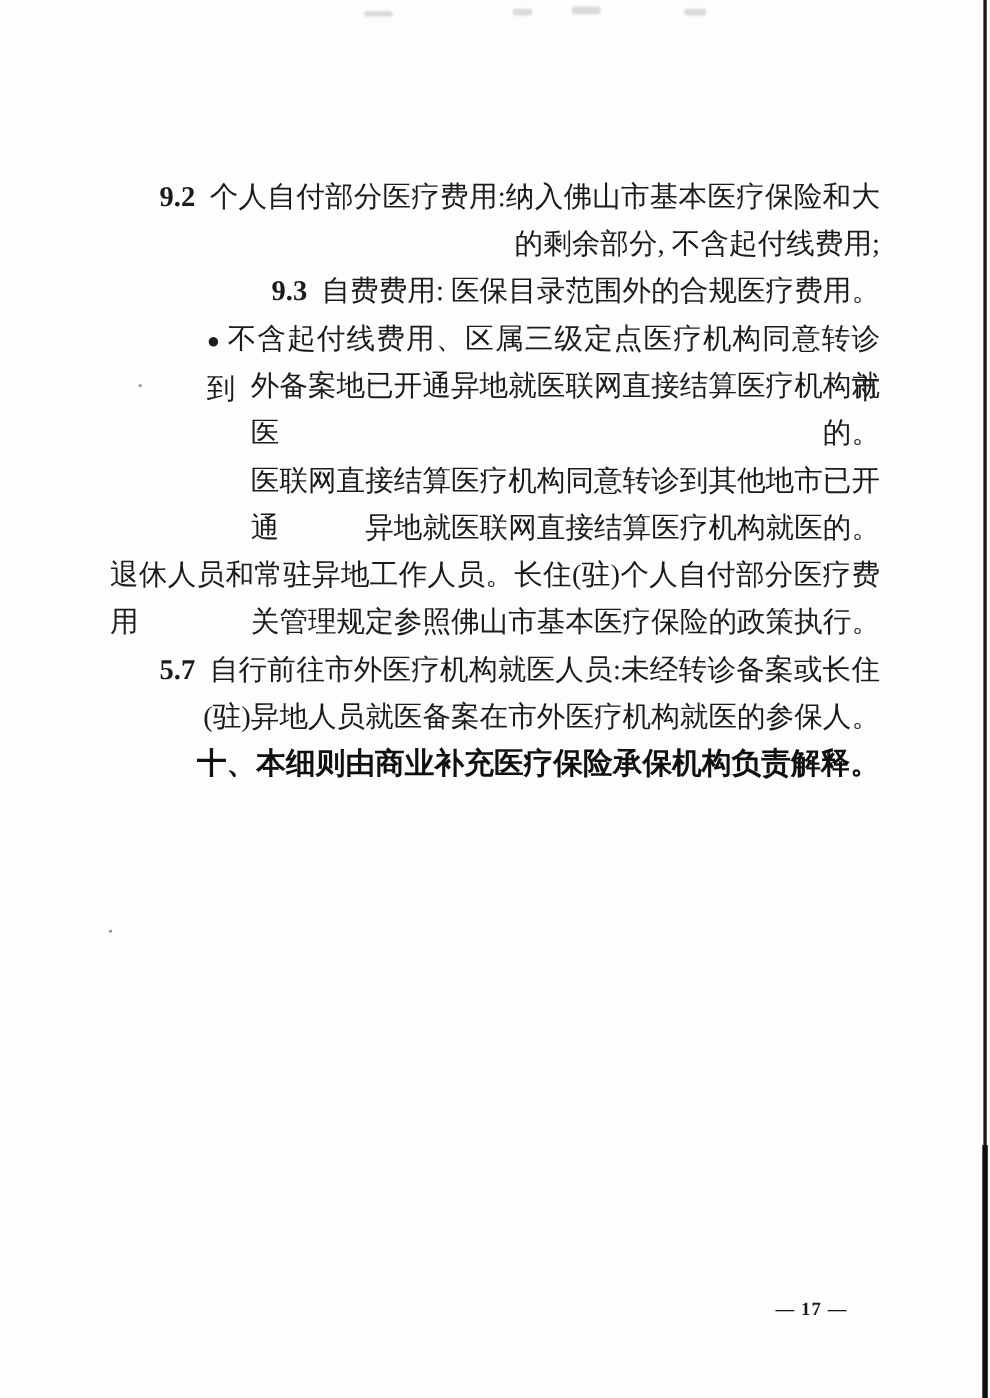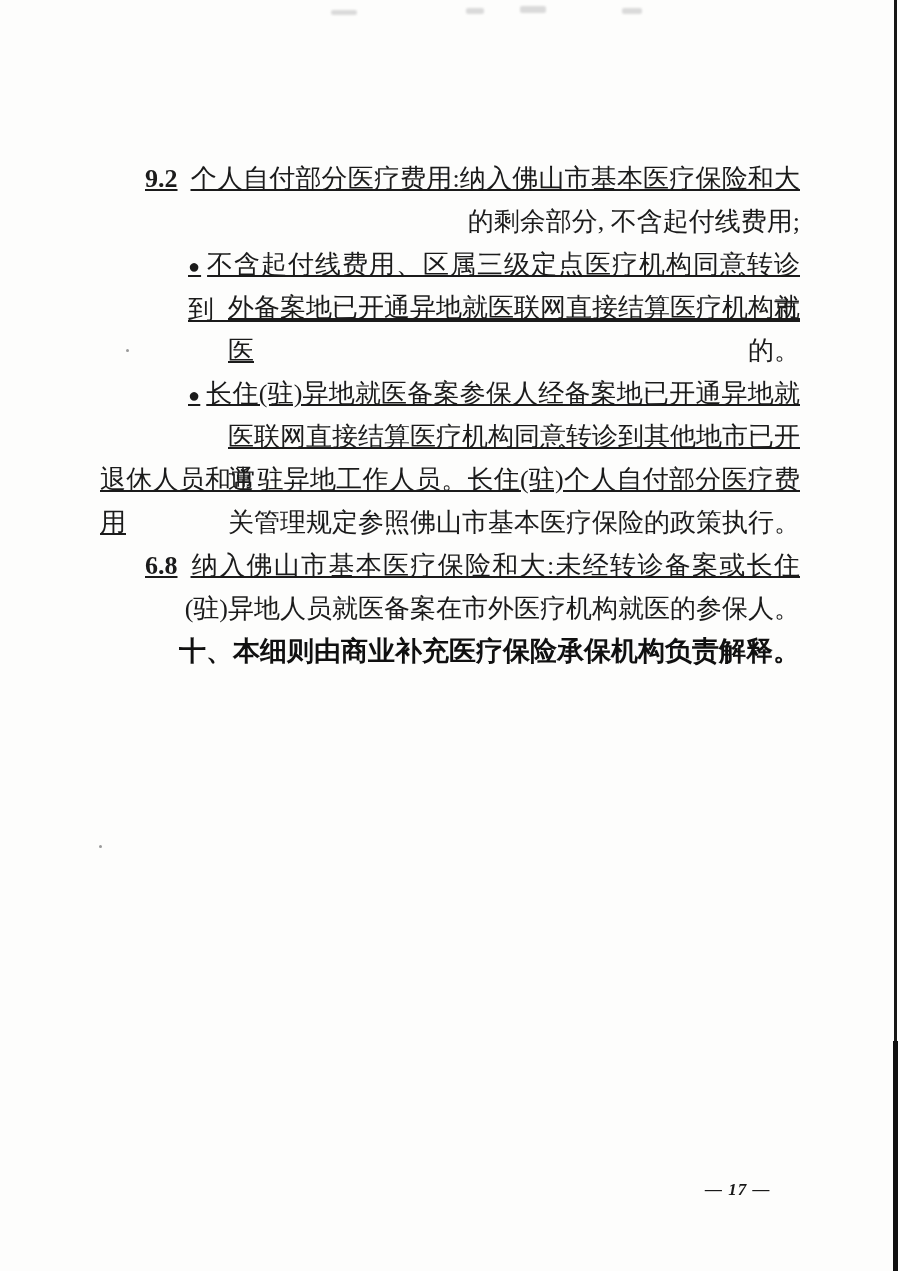--- a/index.html
+++ b/index.html
@@ -26,21 +26,20 @@
   .line {
     height: 43px;
     line-height: 43px;
     font-size: 26px;
     text-align: right;
   }
   .just {
     text-align: justify;
     text-align-last: justify;
     text-justify: inter-character;
-    text-decoration: underline;
   }
   .indent2 { padding-left: 45px; }
   .bullet-line { padding-left: 88px; }
   .bullet-cont { padding-left: 128px; }
 
   .num {
     font-weight: bold;
     margin-right: 13px;
   }
   .bullet {
@@ -58,21 +57,20 @@
   .footer {
     position: absolute;
     left: 705px;
     top: 1180px;
     width: 100px;
     font-size: 17px;
     font-weight: bold;
     letter-spacing: 1px;
     color: #1a1a1a;
     text-align: left;
-    font-style: italic;
   }
 
   
   .edge-line {
     position: absolute;
     top: 0;
     right: 3px;
     width: 3px;
     height: 1271px;
     background: #161616;
@@ -115,48 +113,51 @@
 
   <div class="content">
 
     <div class="line just indent2">
       <span class="num">9.2</span><span>个人自付部分医疗费用:纳入佛山市基本医疗保险和大</span>
     </div>
     <div class="line">
       <span>的剩余部分, 不含起付线费用;</span>
     </div>
 
+    <div class="line indent2">
+      <span class="num">9.3</span><span>自费费用: 医保目录范围外的合规医疗费用。</span>
+    </div>
 
 
     <div class="line just bullet-line">
       <span class="bullet">●</span><span>不含起付线费用、区属三级定点医疗机构同意转诊到市</span>
     </div>
     <div class="line just bullet-cont">
       <span>外备案地已开通异地就医联网直接结算医疗机构就医</span>
     </div>
     <div class="line bullet-cont">
       <span>的。</span>
     </div>
 
-    <div class="line just bullet-line">
-      <span class="bullet">●</span><span>长住(驻)异地就医备案参保人经备案地已开通异地就</span>
-    </div>
     <div class="line just bullet-cont">
       <span>医联网直接结算医疗机构同意转诊到其他地市已开通</span>
+    </div>
+    <div class="line bullet-cont">
+      <span>异地就医联网直接结算医疗机构就医的。</span>
     </div>
 
     <div class="line just">
       <span>退休人员和常驻异地工作人员。长住(驻)个人自付部分医疗费用</span>
     </div>
     <div class="line">
       <span>关管理规定参照佛山市基本医疗保险的政策执行。</span>
     </div>
 
     <div class="line just indent2">
-      <span class="num">6.8</span><span>纳入佛山市基本医疗保险和大:未经转诊备案或长住</span>
+      <span class="num">5.7</span><span>自行前往市外医疗机构就医人员:未经转诊备案或长住</span>
     </div>
     <div class="line">
       <span>(驻)异地人员就医备案在市外医疗机构就医的参保人。</span>
     </div>
 
     <div class="line indent2 bold-line">
       <span>十、本细则由商业补充医疗保险承保机构负责解释。</span>
     </div>
 
   </div>

